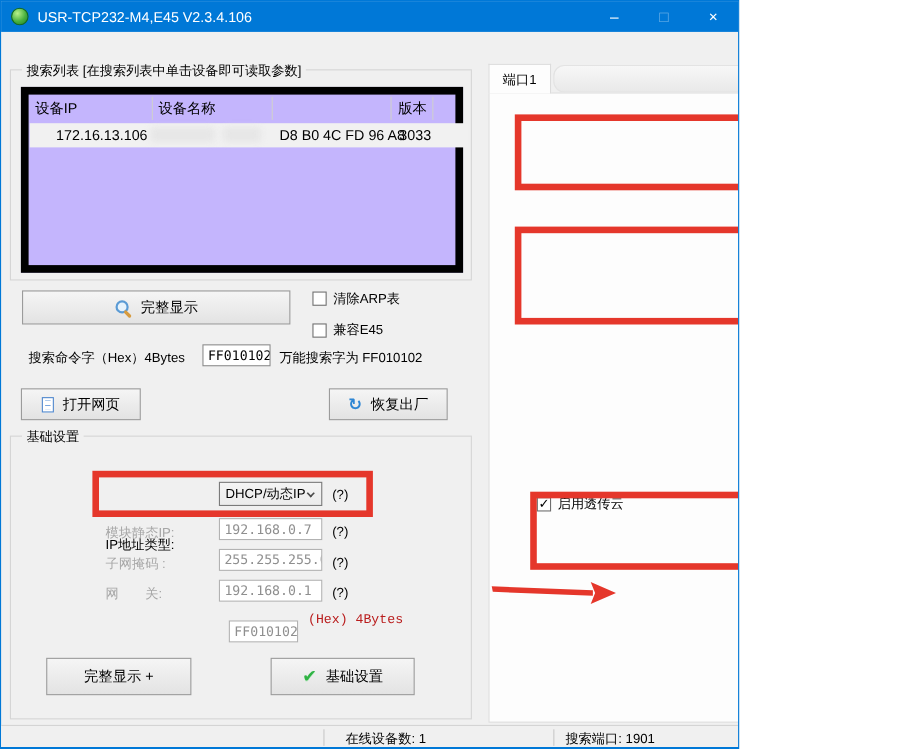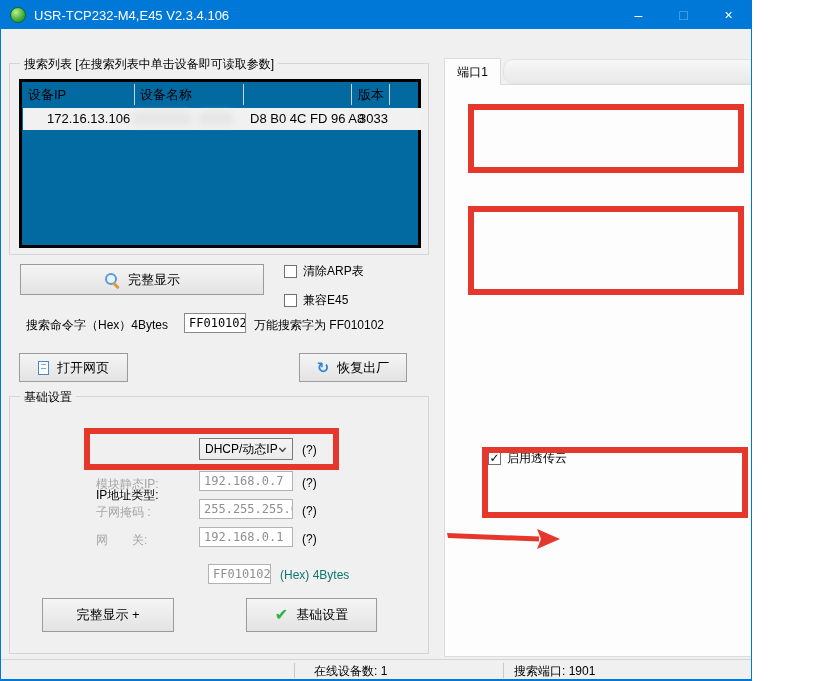--- a/index.html
+++ b/index.html
@@ -1,18 +1,18 @@
 <!DOCTYPE html>
 <html><head>
 <meta charset="utf-8">
 <style>
   * { margin:0; padding:0; box-sizing:border-box; }
   html,body { width:816px; height:681px; }
   body { font-family:"Liberation Sans","DejaVu Sans",sans-serif; font-size:12px; color:#000; }
-  .window { position:relative; width:752px; height:681px; background:#f0f0f0;
+  .window { position:relative; width:672px; height:681px; background:#f0f0f0;
             border:1px solid #0078d7; border-bottom:2px solid #0078d7; overflow:hidden; }
 
   
   .titlebar { position:absolute; left:0; top:0; width:100%; height:28px; background:#0078d7;
               display:flex; align-items:center; color:#fff; }
   .app-icon { width:16px; height:16px; margin:0 8px 0 9px; border-radius:50%;
               background:radial-gradient(circle at 35% 30%, #b8f18a, #49b13f 55%, #1e7e28);
               border:1px solid #156b1d; }
   .title-text { font-size:13px; }
   .win-controls { position:absolute; right:0; top:0; height:28px; display:flex; }
@@ -23,22 +23,22 @@
   
   .menubar { position:absolute; left:0; top:28px; width:100%; height:22px; background:#fff;
              display:flex; align-items:center; font-size:13px; }
   .menu-item { padding:0 11px; }
 
   
   .groupbox { position:absolute; border:1px solid #d5d5d5; }
   .gb-label { position:absolute; top:-8px; left:10px; background:#f0f0f0; padding:0 4px; white-space:nowrap; }
 
   
-  .table { position:absolute; left:18px; top:78px; width:402px; height:169px; background:#0369a1;
-           border:3px solid #000000; }
+  .table { position:absolute; left:18px; top:78px; width:402px; height:169px; background:#c4b5fd;
+           border:7px solid #000000; }
   .th { position:absolute; top:0; height:25px; line-height:25px; font-size:13px; }
   .tsep { position:absolute; top:2px; width:1px; height:21px; background:#cfcfcf; }
   .trow { position:absolute; left:1px; top:26px; width:398px; height:22px; background:#f1f1f1; }
   .td { position:absolute; top:0; height:22px; line-height:22px; font-size:13px; }
   .blur-blob { position:absolute; top:4px; height:13px; background:#e6e6e6; filter:blur(3px); border-radius:3px; }
 
   
   .btn { position:absolute; background:linear-gradient(#f5f5f5,#e3e3e3); border:1px solid #9b9b9b;
          display:flex; align-items:center; justify-content:center; gap:8px; font-size:13px; }
   .btn-lbl { white-space:nowrap; }
@@ -202,21 +202,21 @@
 
   <span class="qa dis-lbl" style="left:95px; top:531px;">网　　关:</span>
   <div class="tin dis" style="position:absolute; left:198px; top:526px; width:94px;">
     <span>192.168.0.1</span>
   </div>
   <span class="qa" style="left:301px; top:531px;">(?)</span>
 
   <div class="tin dis" style="position:absolute; left:207px; top:563px; width:63px;">
     <span>FF010102</span>
   </div>
-  <span class="qa" style="left:279px; top:567px; color:#0f766e;">(Hex) 4Bytes</span>
+  <span class="qa" style="left:279px; top:555px; color:#b91c1c;font-family:Liberation Mono, monospace;">(Hex) 4Bytes</span>
 
   <div class="btn" style="left:41px; top:597px; width:132px; height:34px;">
     <span class="btn-lbl">完整显示  +</span>
   </div>
   <div class="btn" style="left:245px; top:597px; width:131px; height:34px;">
     <span class="ico-check">✔</span>
     <span class="btn-lbl">基础设置</span>
   </div>
 
   <div class="tabband"></div>

